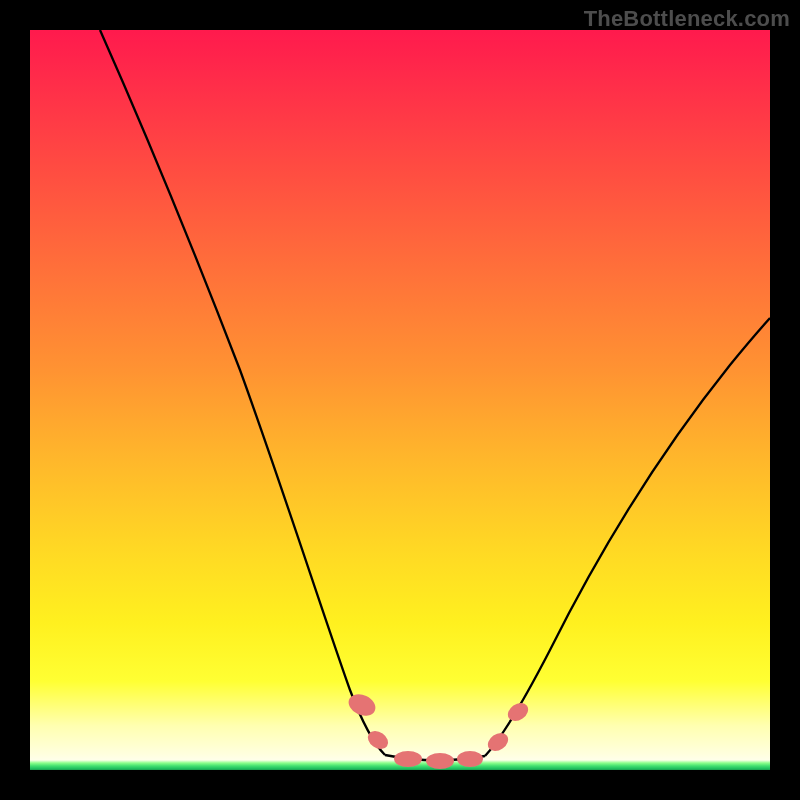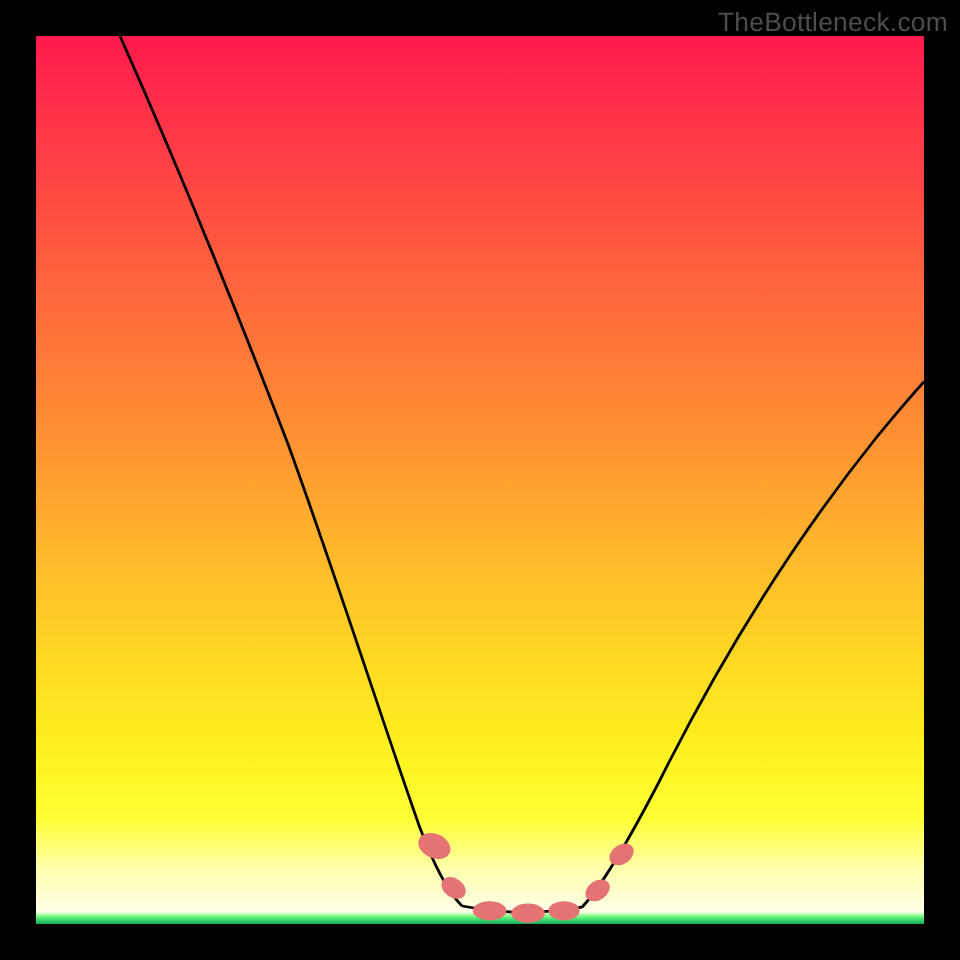--- a/index.html
+++ b/index.html
@@ -72,21 +72,21 @@
     top: 0;
     width: 100%;
     height: 100%;
   }
   .watermark {
     position: absolute;
     top: 6px;
     right: 10px;
     color: #4d4d4d;
     font-size: 22px;
-    font-weight: 400;
+    font-weight: 700;
     letter-spacing: 0.2px;
   }
   .bead {
     fill: #e57373;
   }
 </style>
 </head>
 <body>
 
 <div class="frame">

